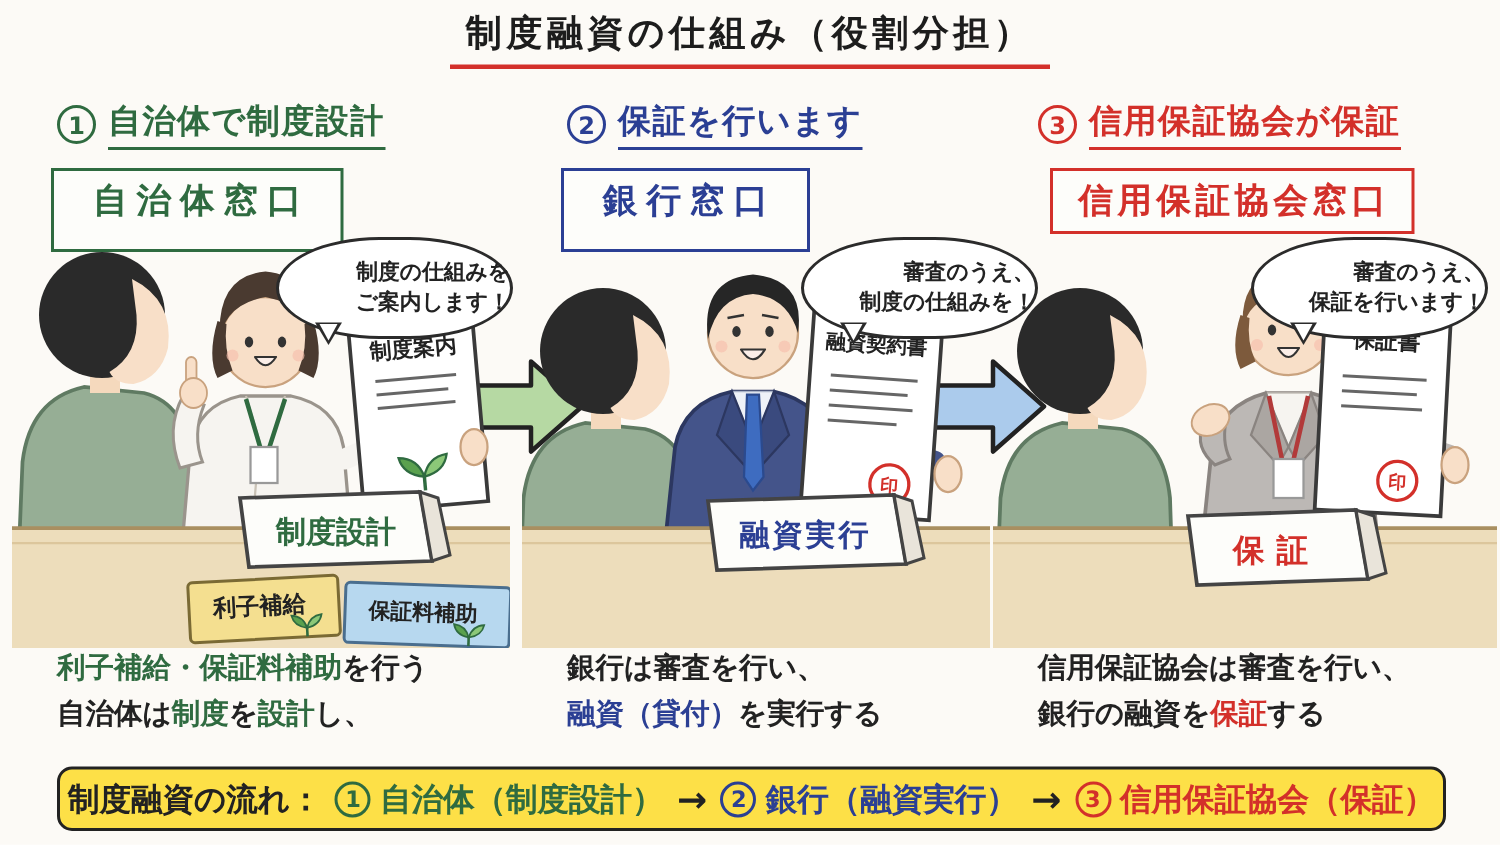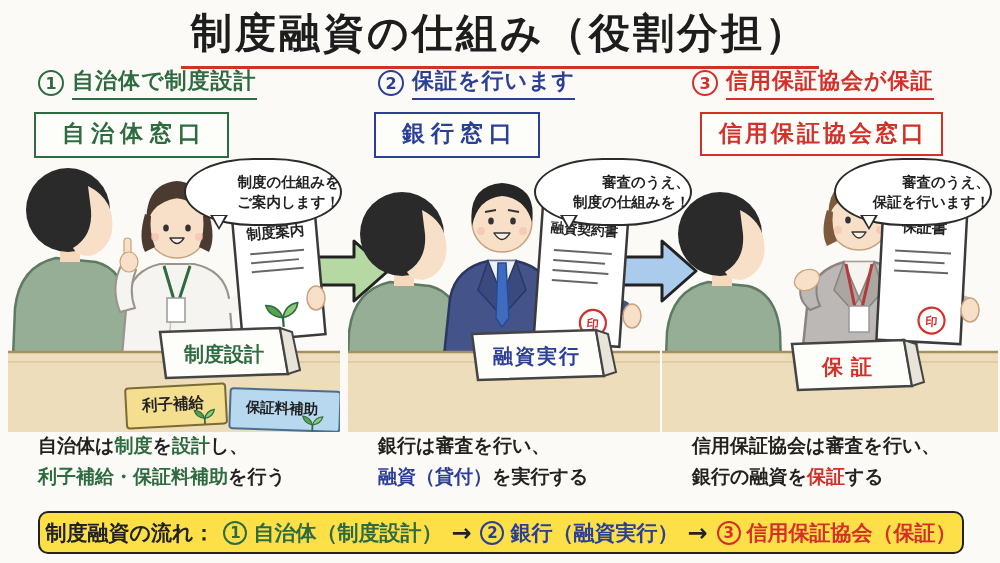--- a/index.html
+++ b/index.html
@@ -1,38 +1,38 @@
 <!DOCTYPE html>
 <html><head>
 <meta charset="utf-8">
 <style>
   * { margin:0; padding:0; box-sizing:border-box; }
   body { font-family:"DejaVu Sans","Liberation Sans",sans-serif; }
   .page { position:relative; width:1000px; height:563px; background:#fcfaf6; overflow:hidden; }
 
   
   .title-wrap { position:absolute; top:6px; left:0; right:0; text-align:center; }
-  .title { display:inline-block; font-size:41px; font-weight:bold; color:#1d1d1d;
+  .title { display:inline-block; font-size:24px; font-weight:bold; color:#1d1d1d;
            letter-spacing:3px; border-bottom:3px solid #d3302a; padding:0 10px 5px; }
 
   
   .panel { position:absolute; top:60px; height:470px; }
   .panel-1 { left:8px;   width:332px; }
   .panel-2 { left:348px; width:312px; }
   .panel-3 { left:662px; width:336px; }
 
   .t-green { color:#2f6b40; } .t-blue { color:#2b3f94; } .t-red { color:#d3302a; } .t-black { color:#222; }
 
   .step-header { display:flex; align-items:center; gap:8px; font-size:22px; font-weight:bold; margin:6px 0 0 30px; }
   .snum { width:26px; height:26px; border:2.2px solid currentColor; border-radius:50%;
           display:inline-flex; align-items:center; justify-content:center; font-size:16px; flex:none; }
   .step-title { border-bottom:2.2px solid currentColor; padding-bottom:2px; letter-spacing:1px; white-space:nowrap; }
 
   .window-box { display:inline-block; margin:12px 0 0 26px; border:2.2px solid currentColor;
-                font-size:23px; font-weight:bold; letter-spacing:6px; padding:4px 20px 7px 26px;
+                font-size:23px; font-weight:bold; letter-spacing:6px; padding:4px 20px 17px 26px;
                 background:#fdfdfa; white-space:nowrap; }
   .panel-3 .window-box { margin-left:38px; letter-spacing:3px; padding:4px 14px 5px 17px; }
 
   .illustration { position:absolute; left:0; top:88px; width:100%; height:284px; z-index:2; }
 
   .bubble { position:absolute; width:158px; height:68px; background:#fff; border:2.2px solid #2b2b2b;
             border-radius:48% / 55%; z-index:6; display:flex; flex-direction:column;
             align-items:flex-end; justify-content:center; font-size:14.5px; font-weight:bold;
             color:#222; line-height:20px; white-space:nowrap; }
   .bubble::after  { content:""; position:absolute; bottom:-15px; left:24px;
@@ -151,22 +151,22 @@
         <text x="274" y="265" text-anchor="middle" font-size="14.5" font-weight="bold" fill="#222">保証料補助</text>
         <g transform="translate(305,276) scale(0.72)">
           <path d="M0,8 L0,0" stroke="#2f6b40" stroke-width="2.4"></path>
           <path d="M0,0 Q-12,-2 -14,-12 Q-3,-11 0,0 Z" fill="#5aa14e" stroke="#2f6b40" stroke-width="1.6"></path>
           <path d="M0,0 Q12,-2 14,-12 Q3,-11 0,0 Z" fill="#8cc878" stroke="#2f6b40" stroke-width="1.6"></path>
         </g>
       </g>
     </svg>
 
     <div class="caption">
+      <div><span class="t-green">利子補給・保証料補助</span><span class="t-black">を行う</span></div>
       <div><span class="t-black">自治体は</span><span class="t-green">制度</span><span class="t-black">を</span><span class="t-green">設計</span><span class="t-black">し、</span></div>
-      <div><span class="t-green">利子補給・保証料補助</span><span class="t-black">を行う</span></div>
     </div>
   </div>
 
   <div class="panel panel-2">
     <div class="step-header t-blue">
       <span class="snum">2</span>
       <span class="step-title">保証を行います</span>
     </div>
     <div><span class="window-box t-blue">銀行窓口</span></div>
 

